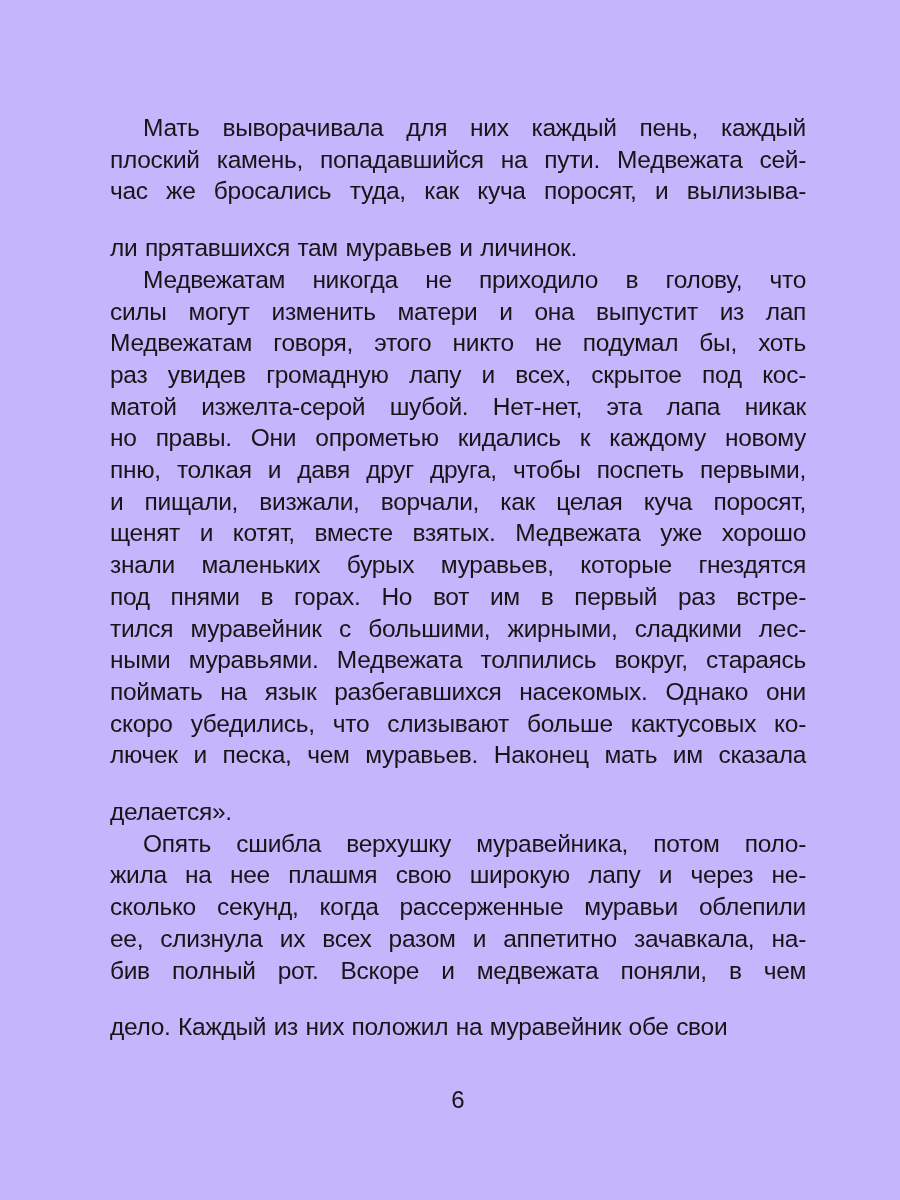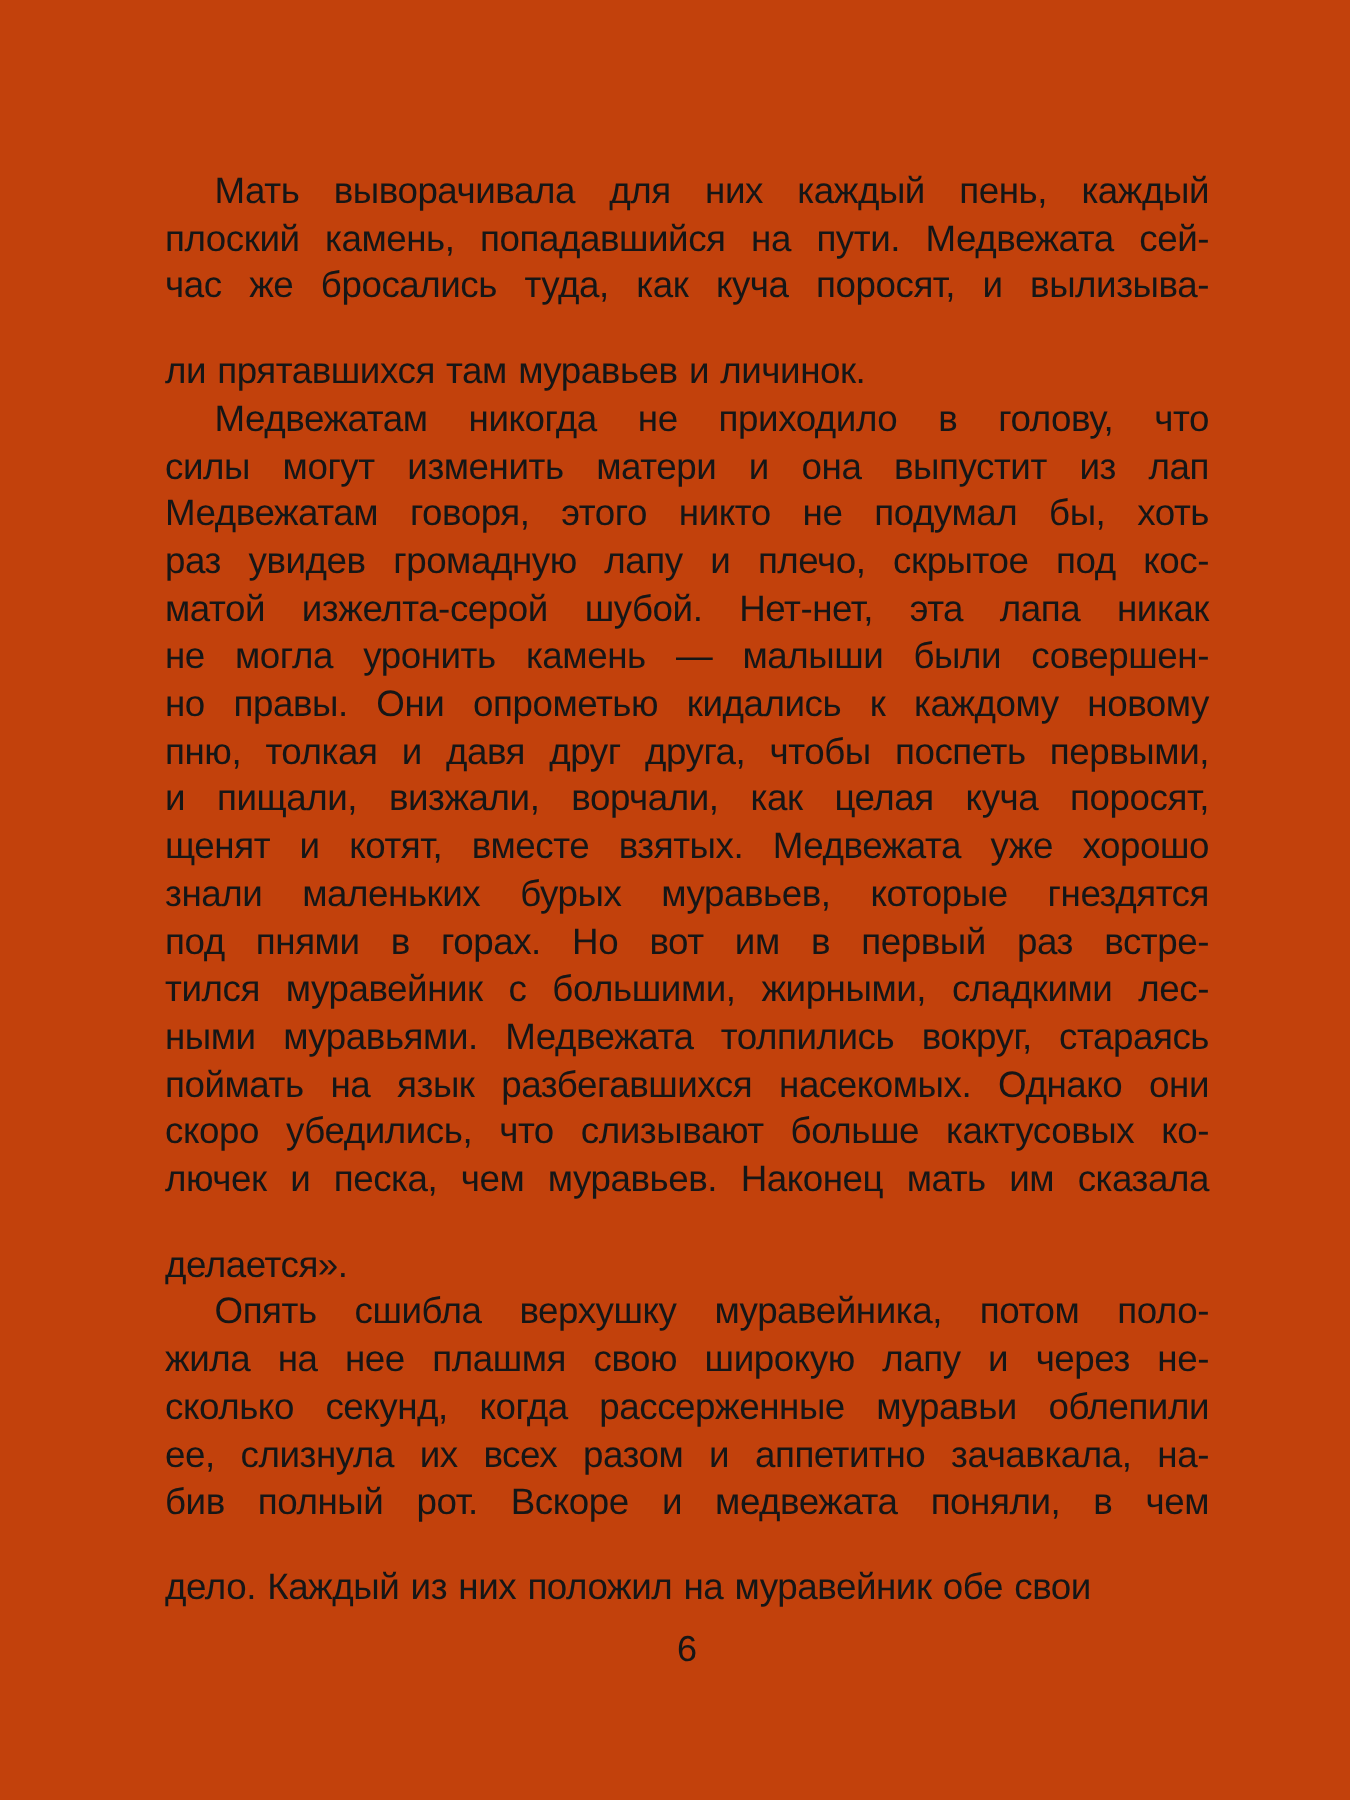--- a/index.html
+++ b/index.html
@@ -13,21 +13,21 @@
     position: relative;
     overflow: hidden;
     font-family: "Liberation Sans", "DejaVu Sans", sans-serif;
   }
   .page {
     position: absolute;
     left: 0;
     top: 0;
     width: 900px;
     height: 1200px;
-    background: #c2410c;
+    background: #c4b5fd;
   }
   .text-block {
     position: absolute;
     left: 110px;
     top: 112px;
     width: 696px;
     color: #161616;
     font-size: 24.5px;
     line-height: 31.7px;
     letter-spacing: -0.3px;
@@ -71,23 +71,22 @@
       <div class="paragraph">
         <div class="line para-first">Мать выворачивала для них каждый пень, каждый</div>
         <div class="line">плоский камень, попадавшийся на пути. Медвежата сей-</div>
         <div class="line">час же бросались туда, как куча поросят, и вылизыва-</div>
         <div class="line para-last">ли прятавшихся там муравьев и личинок.</div>
       </div>
       <div class="paragraph">
         <div class="line para-first">Медвежатам никогда не приходило в голову, что</div>
         <div class="line">силы могут изменить матери и она выпустит из лап</div>
         <div class="line">Медвежатам говоря, этого никто не подумал бы, хоть</div>
-        <div class="line">раз увидев громадную лапу и плечо, скрытое под кос-</div>
+        <div class="line">раз увидев громадную лапу и всех, скрытое под кос-</div>
         <div class="line">матой изжелта-серой шубой. Нет-нет, эта лапа никак</div>
-        <div class="line">не могла уронить камень — малыши были совершен-</div>
         <div class="line">но правы. Они опрометью кидались к каждому новому</div>
         <div class="line">пню, толкая и давя друг друга, чтобы поспеть первыми,</div>
         <div class="line">и пищали, визжали, ворчали, как целая куча поросят,</div>
         <div class="line">щенят и котят, вместе взятых. Медвежата уже хорошо</div>
         <div class="line">знали маленьких бурых муравьев, которые гнездятся</div>
         <div class="line">под пнями в горах. Но вот им в первый раз встре-</div>
         <div class="line">тился муравейник с большими, жирными, сладкими лес-</div>
         <div class="line">ными муравьями. Медвежата толпились вокруг, стараясь</div>
         <div class="line">поймать на язык разбегавшихся насекомых. Однако они</div>
         <div class="line">скоро убедились, что слизывают больше кактусовых ко-</div>

